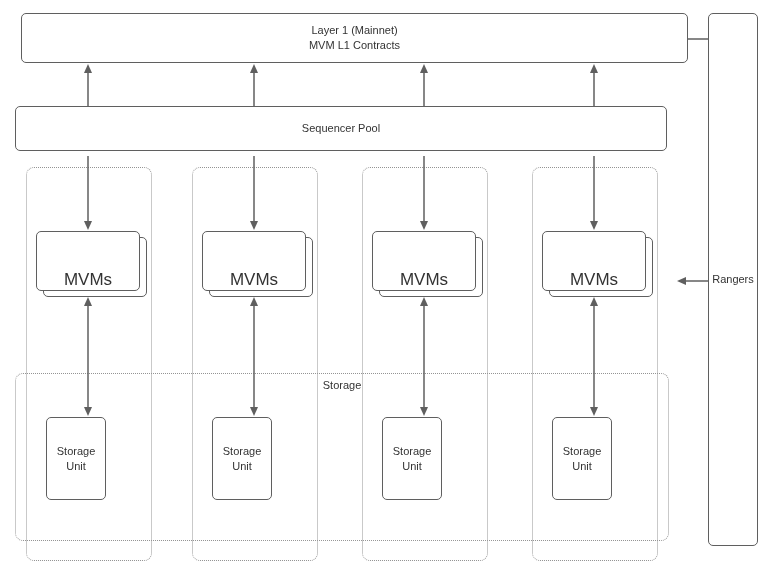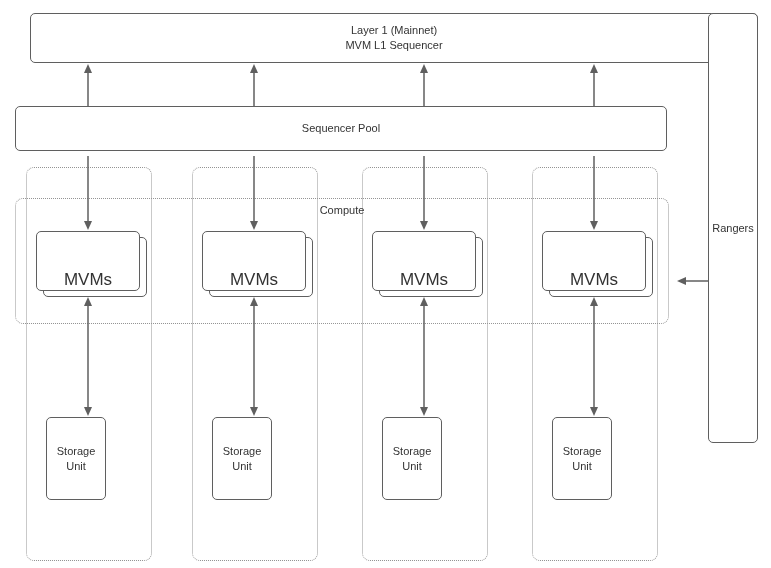--- a/index.html
+++ b/index.html
@@ -39,23 +39,23 @@
     border-radius:5px;
     background:var(--bg);
     box-sizing:border-box;
     display:flex;
     align-items:center;
     justify-content:center;
     text-align:center;
     font-size:11px;
     line-height:15px;
   }
-  .layer1{left:30px;top:13px;width:728px;height:50px;flex-direction:column;align-items:center;}
+  .layer1{left:21px;top:13px;width:667px;height:50px;flex-direction:column;align-items:center;}
   .sequencer{left:15px;top:106px;width:652px;height:45px;}
-  .rangers{left:708px;top:13px;width:50px;height:430px;}
+  .rangers{left:708px;top:13px;width:50px;height:533px;}
   
   .mvm-stack{position:absolute;width:111px;height:66px;}
   .mvm-back,.mvm-front{
     position:absolute;
     width:104px;height:60px;
     border:1.5px solid var(--solid);
     border-radius:5px;
     background:var(--bg);
     box-sizing:border-box;
   }
@@ -78,22 +78,22 @@
 </head>
 <body>
 
 <div class="canvas">
 
   <div class="dotted-box" style="left:26px;top:167px;width:124px;height:392px;"></div>
   <div class="dotted-box" style="left:192px;top:167px;width:124px;height:392px;"></div>
   <div class="dotted-box" style="left:362px;top:167px;width:124px;height:392px;"></div>
   <div class="dotted-box" style="left:532px;top:167px;width:124px;height:392px;"></div>
 
-  <div class="dotted-box" style="left:15px;top:198px;width:652px;height:124px;">
-    <span class="group-label">Compute</span>
+  <div class="dotted-box" style="left:15px;top:373px;width:652px;height:166px;">
+    <span class="group-label">Storage</span>
   </div>
 
   <svg class="connectors" width="771" height="568" viewBox="0 0 771 568">
     <g>
       <line x1="88" y1="73" x2="88" y2="106"></line>
         <path d="M88 64 L84 73 L92 73 Z"></path>
       <line x1="254" y1="73" x2="254" y2="106"></line>
         <path d="M254 64 L250 73 L258 73 Z"></path>
       <line x1="424" y1="73" x2="424" y2="106"></line>
         <path d="M424 64 L420 73 L428 73 Z"></path>
@@ -129,21 +129,21 @@
         <path d="M677 39 L686 35 L686 43 Z"></path>
     </g>
     <g>
       <line x1="686" y1="281" x2="708" y2="281"></line>
         <path d="M677 281 L686 277 L686 285 Z"></path>
     </g>
   </svg>
 
   <div class="solid-box layer1">
     <div>Layer 1 (Mainnet)</div>
-    <div>MVM L1 Sequencer</div>
+    <div>MVM L1 Contracts</div>
   </div>
 
   <div class="solid-box sequencer">
     <span>Sequencer Pool</span>
   </div>
 
   <div class="solid-box rangers">
     <span>Rangers</span>
   </div>
 

